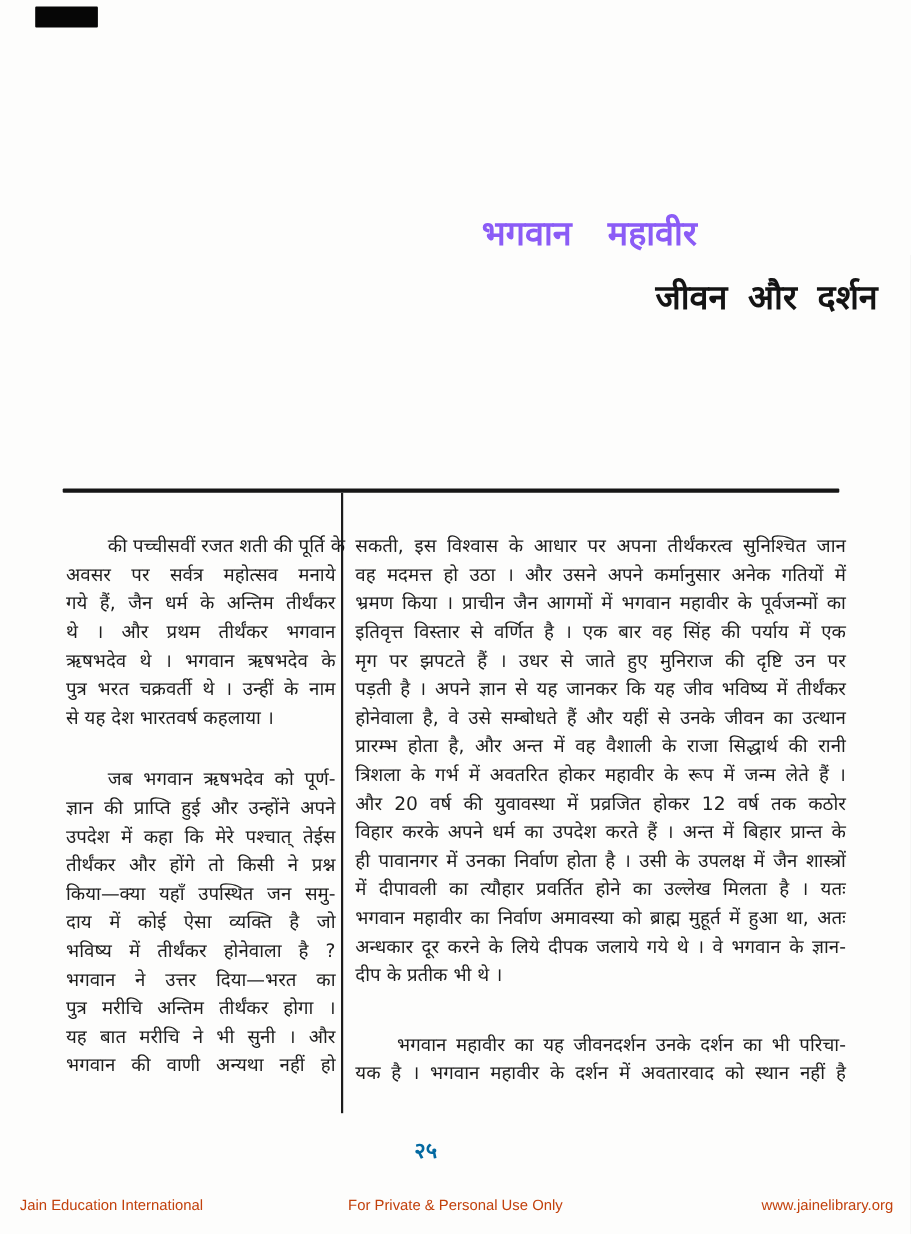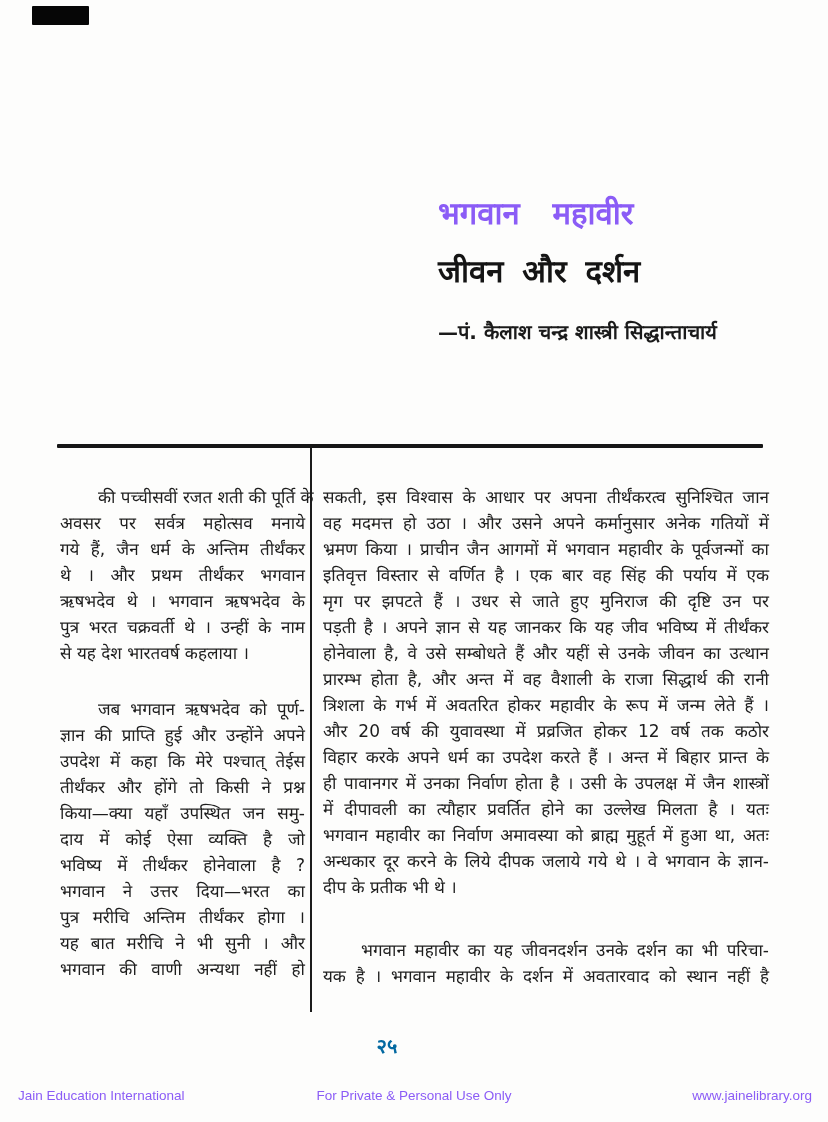--- a/index.html
+++ b/index.html
@@ -41,20 +41,21 @@
     white-space: nowrap;
   }
   .title-line2 {
     font-size: 31px;
     font-weight: bold;
     color: #141414;
     word-spacing: 8px;
     line-height: 38px;
     margin-top: 20px;
     white-space: nowrap;
+    text-align: right;
   }
   .author-line {
     font-size: 20px;
     font-weight: bold;
     color: #1a1a1a;
     margin-top: 28px;
     white-space: nowrap;
   }
   .top-rule {
     position: absolute;
@@ -111,37 +112,36 @@
     color: #0369a1;
   }
   .scan-footer {
     position: absolute;
     left: 0;
     top: 1088px;
     width: 828px;
     height: 20px;
     font-family: "Liberation Sans", sans-serif;
     font-size: 13.5px;
-    color: #8b5cf6;
+    color: #c2410c;
   }
   .scan-footer .f-left  { position: absolute; left: 18px;  top: 0; }
   .scan-footer .f-center{ position: absolute; left: 0; right: 0; top: 0; text-align: center; }
   .scan-footer .f-right { position: absolute; right: 16px; top: 0; }
 </style>
 </head>
 <body>
 
 <div class="page">
 
   <div class="corner-mark"></div>
 
   <div class="title-block">
     <div class="title-line1">भगवान महावीर</div>
     <div class="title-line2">जीवन और दर्शन</div>
-    <div class="author-line">—पं. कैलाश चन्द्र शास्त्री सिद्धान्ताचार्य</div>
   </div>
 
   <div class="top-rule"></div>
   <div class="col-divider"></div>
 
   <div class="col col-left">
     <div class="para indent">
         <div class="line">की पच्चीसवीं रजत शती की पूर्ति के</div>
         <div class="line">अवसर पर सर्वत्र महोत्सव मनाये</div>
         <div class="line">गये हैं, जैन धर्म के अन्तिम तीर्थंकर</div>

